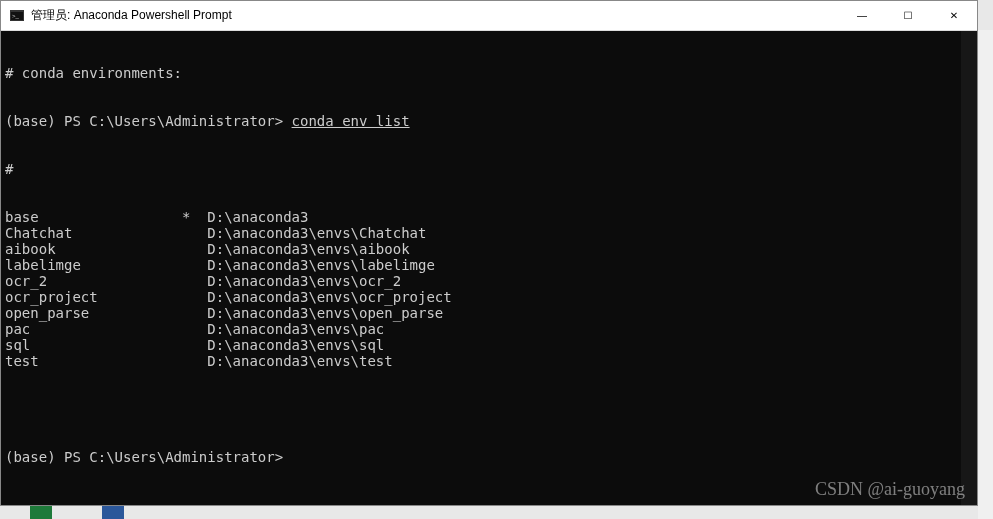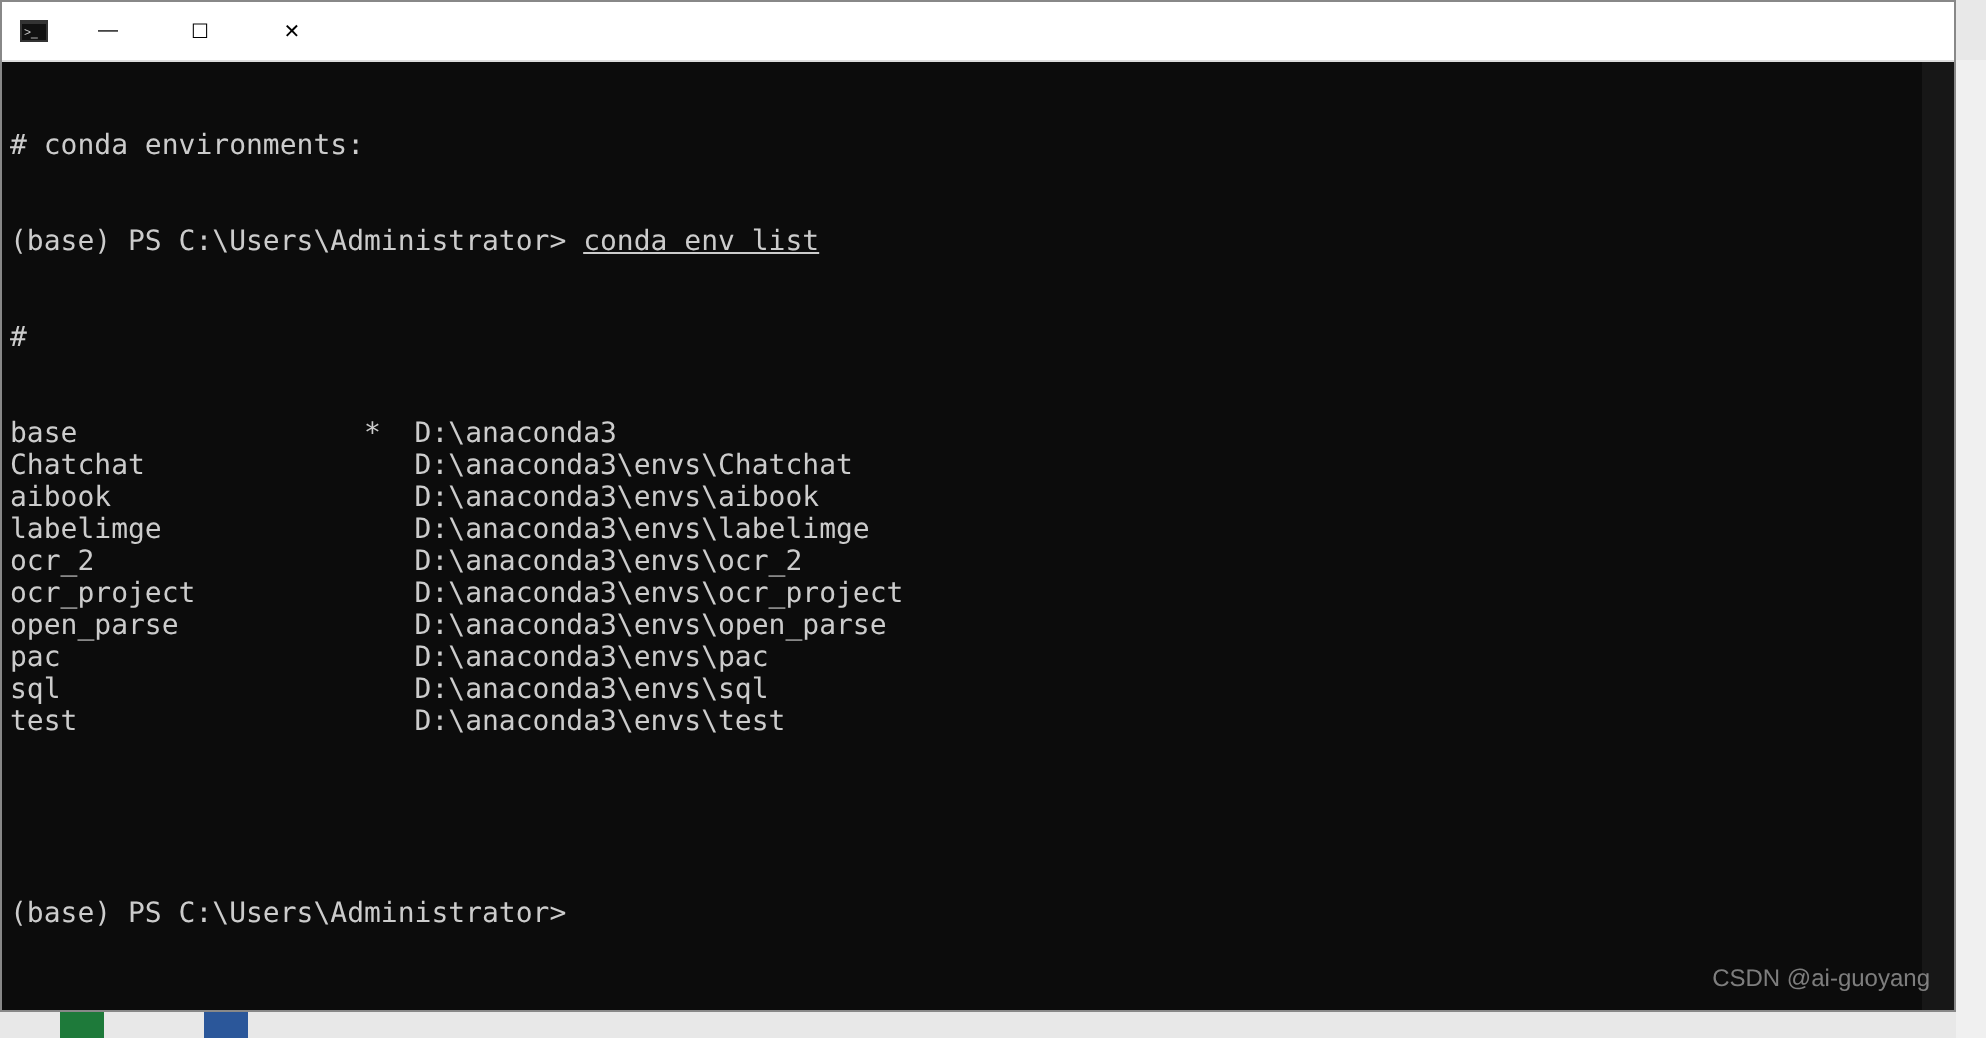--- a/index.html
+++ b/index.html
@@ -63,22 +63,22 @@
       overflow: hidden;
       position: relative;
     }
     .term-line { white-space: pre; }
     .cmd-underline { text-decoration: underline; }
     .watermark {
       position: absolute;
       right: 12px;
       bottom: 8px;
       color: rgba(220,220,220,0.55);
-      font-family: Liberation Sans, sans-serif;
-      font-size: 12px;
+      font-family: Liberation Serif, serif;
+      font-size: 18px;
       pointer-events: none;
       margin-top: 16px;
     }
     .bg-strip {
       position: absolute;
       right: 0;
       top: 30px;
       bottom: 0;
       width: 15px;
       background: #f0f0f0;
@@ -113,20 +113,21 @@
 
 <div class="window">
   <div class="titlebar">
     <span class="titlebar-icon">
       <svg width="14" height="11" viewBox="0 0 14 11">
           <rect x="0" y="0" width="14" height="11" fill="#333"></rect>
           <rect x="1" y="2" width="12" height="8" fill="#111"></rect>
           <text x="2" y="8" font-size="6" fill="#ccc">&gt;_</text>
         </svg>
     </span>
+    <span class="titlebar-text">管理员: Anaconda Powershell Prompt</span>
     <div class="win-controls">
       <div class="win-btn">
           <span>—</span>
         </div>
       <div class="win-btn">
           <span>☐</span>
         </div>
       <div class="win-btn close">
           <span>✕</span>
         </div>

